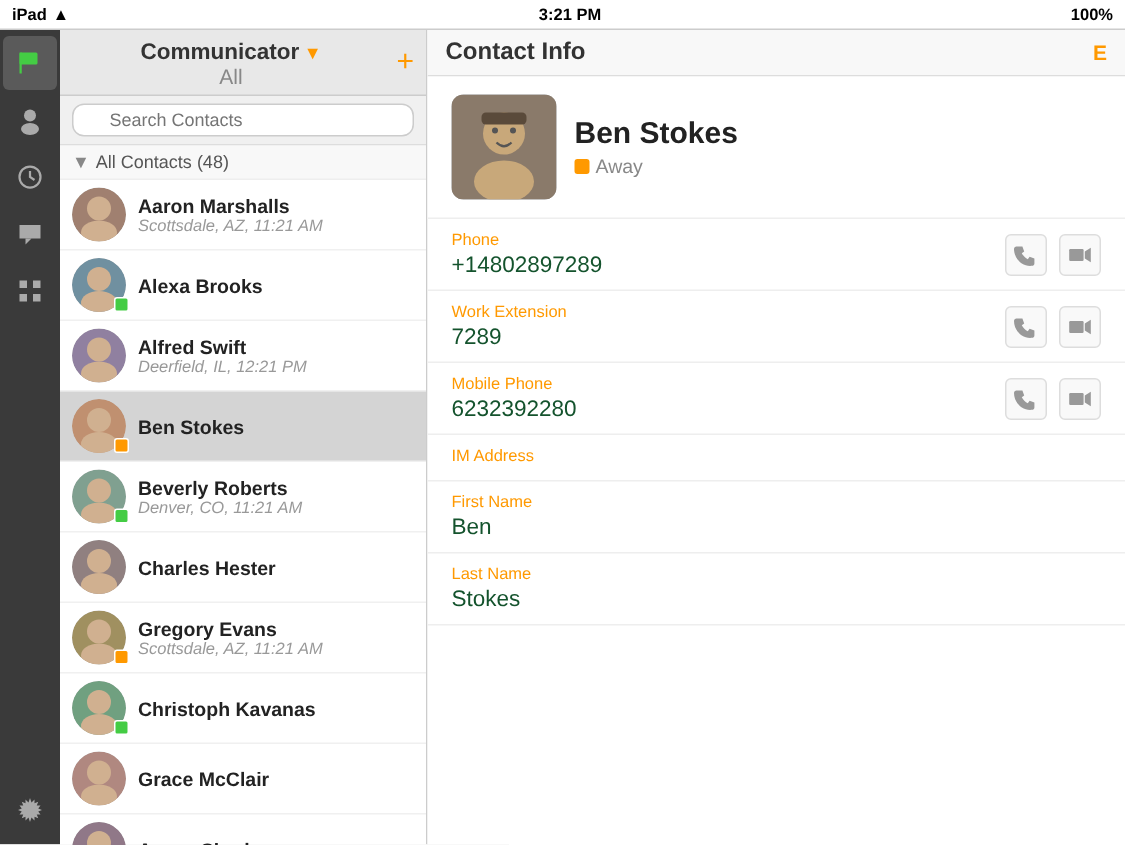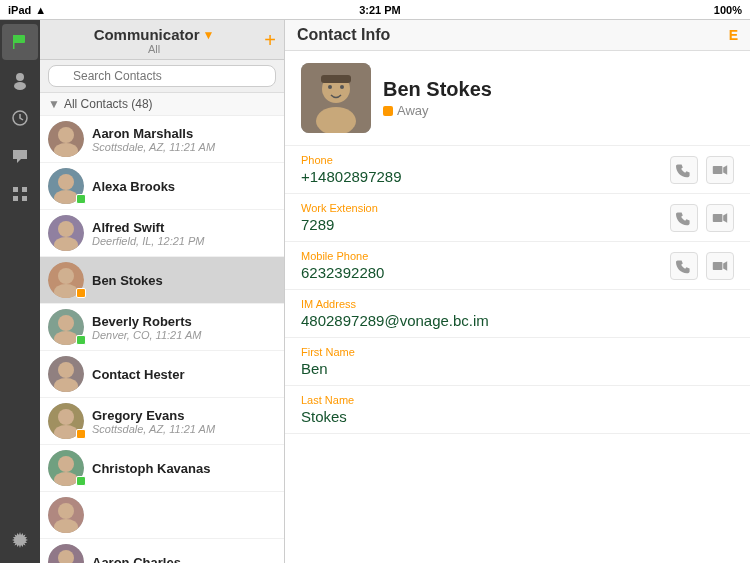--- a/index.html
+++ b/index.html
@@ -68,21 +68,21 @@
       position: relative;
     }
     .header-title {
       font-size: 15px;
       font-weight: 600;
       color: #333;
       display: flex;
       align-items: center;
       gap: 3px;
     }
-    .header-subtitle { font-size: 11px; color: #888; text-align: center; }
+    .header-subtitle { font-size: 14px; color: #888; text-align: center; }
     .header-add-btn {
       position: absolute;
       right: 8px;
       top: 50%;
       transform: translateY(-50%);
       color: #f90;
       font-size: 20px;
       cursor: pointer;
       font-weight: 300;
     }
@@ -391,21 +391,21 @@
       <div class="avatar">
         <svg viewBox="0 0 36 36" xmlns="http://www.w3.org/2000/svg">
           <rect width="36" height="36" fill="#908080" rx="18"></rect>
           <circle cx="18" cy="14" r="8" fill="#d0b090"></circle>
           <ellipse cx="18" cy="30" rx="12" ry="8" fill="#d0b090"></ellipse>
         </svg>
       </div>
 
     </div>
     <div class="contact-info-brief">
-      <div class="contact-name">Contact Hester</div>
+      <div class="contact-name">Charles Hester</div>
 
     </div>
   </div>
         <div class="contact-item">
     <div class="avatar-wrapper">
       <div class="avatar">
         <svg viewBox="0 0 36 36" xmlns="http://www.w3.org/2000/svg">
           <rect width="36" height="36" fill="#a09060" rx="18"></rect>
           <circle cx="18" cy="14" r="8" fill="#d0b090"></circle>
           <ellipse cx="18" cy="30" rx="12" ry="8" fill="#d0b090"></ellipse>
@@ -436,20 +436,24 @@
   </div>
         <div class="contact-item">
     <div class="avatar-wrapper">
       <div class="avatar">
         <svg viewBox="0 0 36 36" xmlns="http://www.w3.org/2000/svg">
           <rect width="36" height="36" fill="#b08880" rx="18"></rect>
           <circle cx="18" cy="14" r="8" fill="#d0b090"></circle>
           <ellipse cx="18" cy="30" rx="12" ry="8" fill="#d0b090"></ellipse>
         </svg>
       </div>
+
+    </div>
+    <div class="contact-info-brief">
+      <div class="contact-name">Grace McClair</div>
 
     </div>
   </div>
         <div class="contact-item">
     <div class="avatar-wrapper">
       <div class="avatar">
         <svg viewBox="0 0 36 36" xmlns="http://www.w3.org/2000/svg">
           <rect width="36" height="36" fill="#907888" rx="18"></rect>
           <circle cx="18" cy="14" r="8" fill="#d0b090"></circle>
           <ellipse cx="18" cy="30" rx="12" ry="8" fill="#d0b090"></ellipse>
@@ -549,21 +553,20 @@
         <svg viewBox="0 0 20 20" width="16" height="16" fill="#999">
           <rect x="1" y="5" width="12" height="10" rx="1"></rect>
           <polygon points="14,7 19,4 19,16 14,13"></polygon>
         </svg>
       </div>
     </div>
   </div>
         <div class="detail-field">
     <div class="field-left">
       <div class="field-label">IM Address</div>
-      <div class="field-value">4802897289@vonage.bc.im</div>
     </div>
 
   </div>
         <div class="detail-field">
     <div class="field-left">
       <div class="field-label">First Name</div>
       <div class="field-value">Ben</div>
     </div>
 
   </div>

